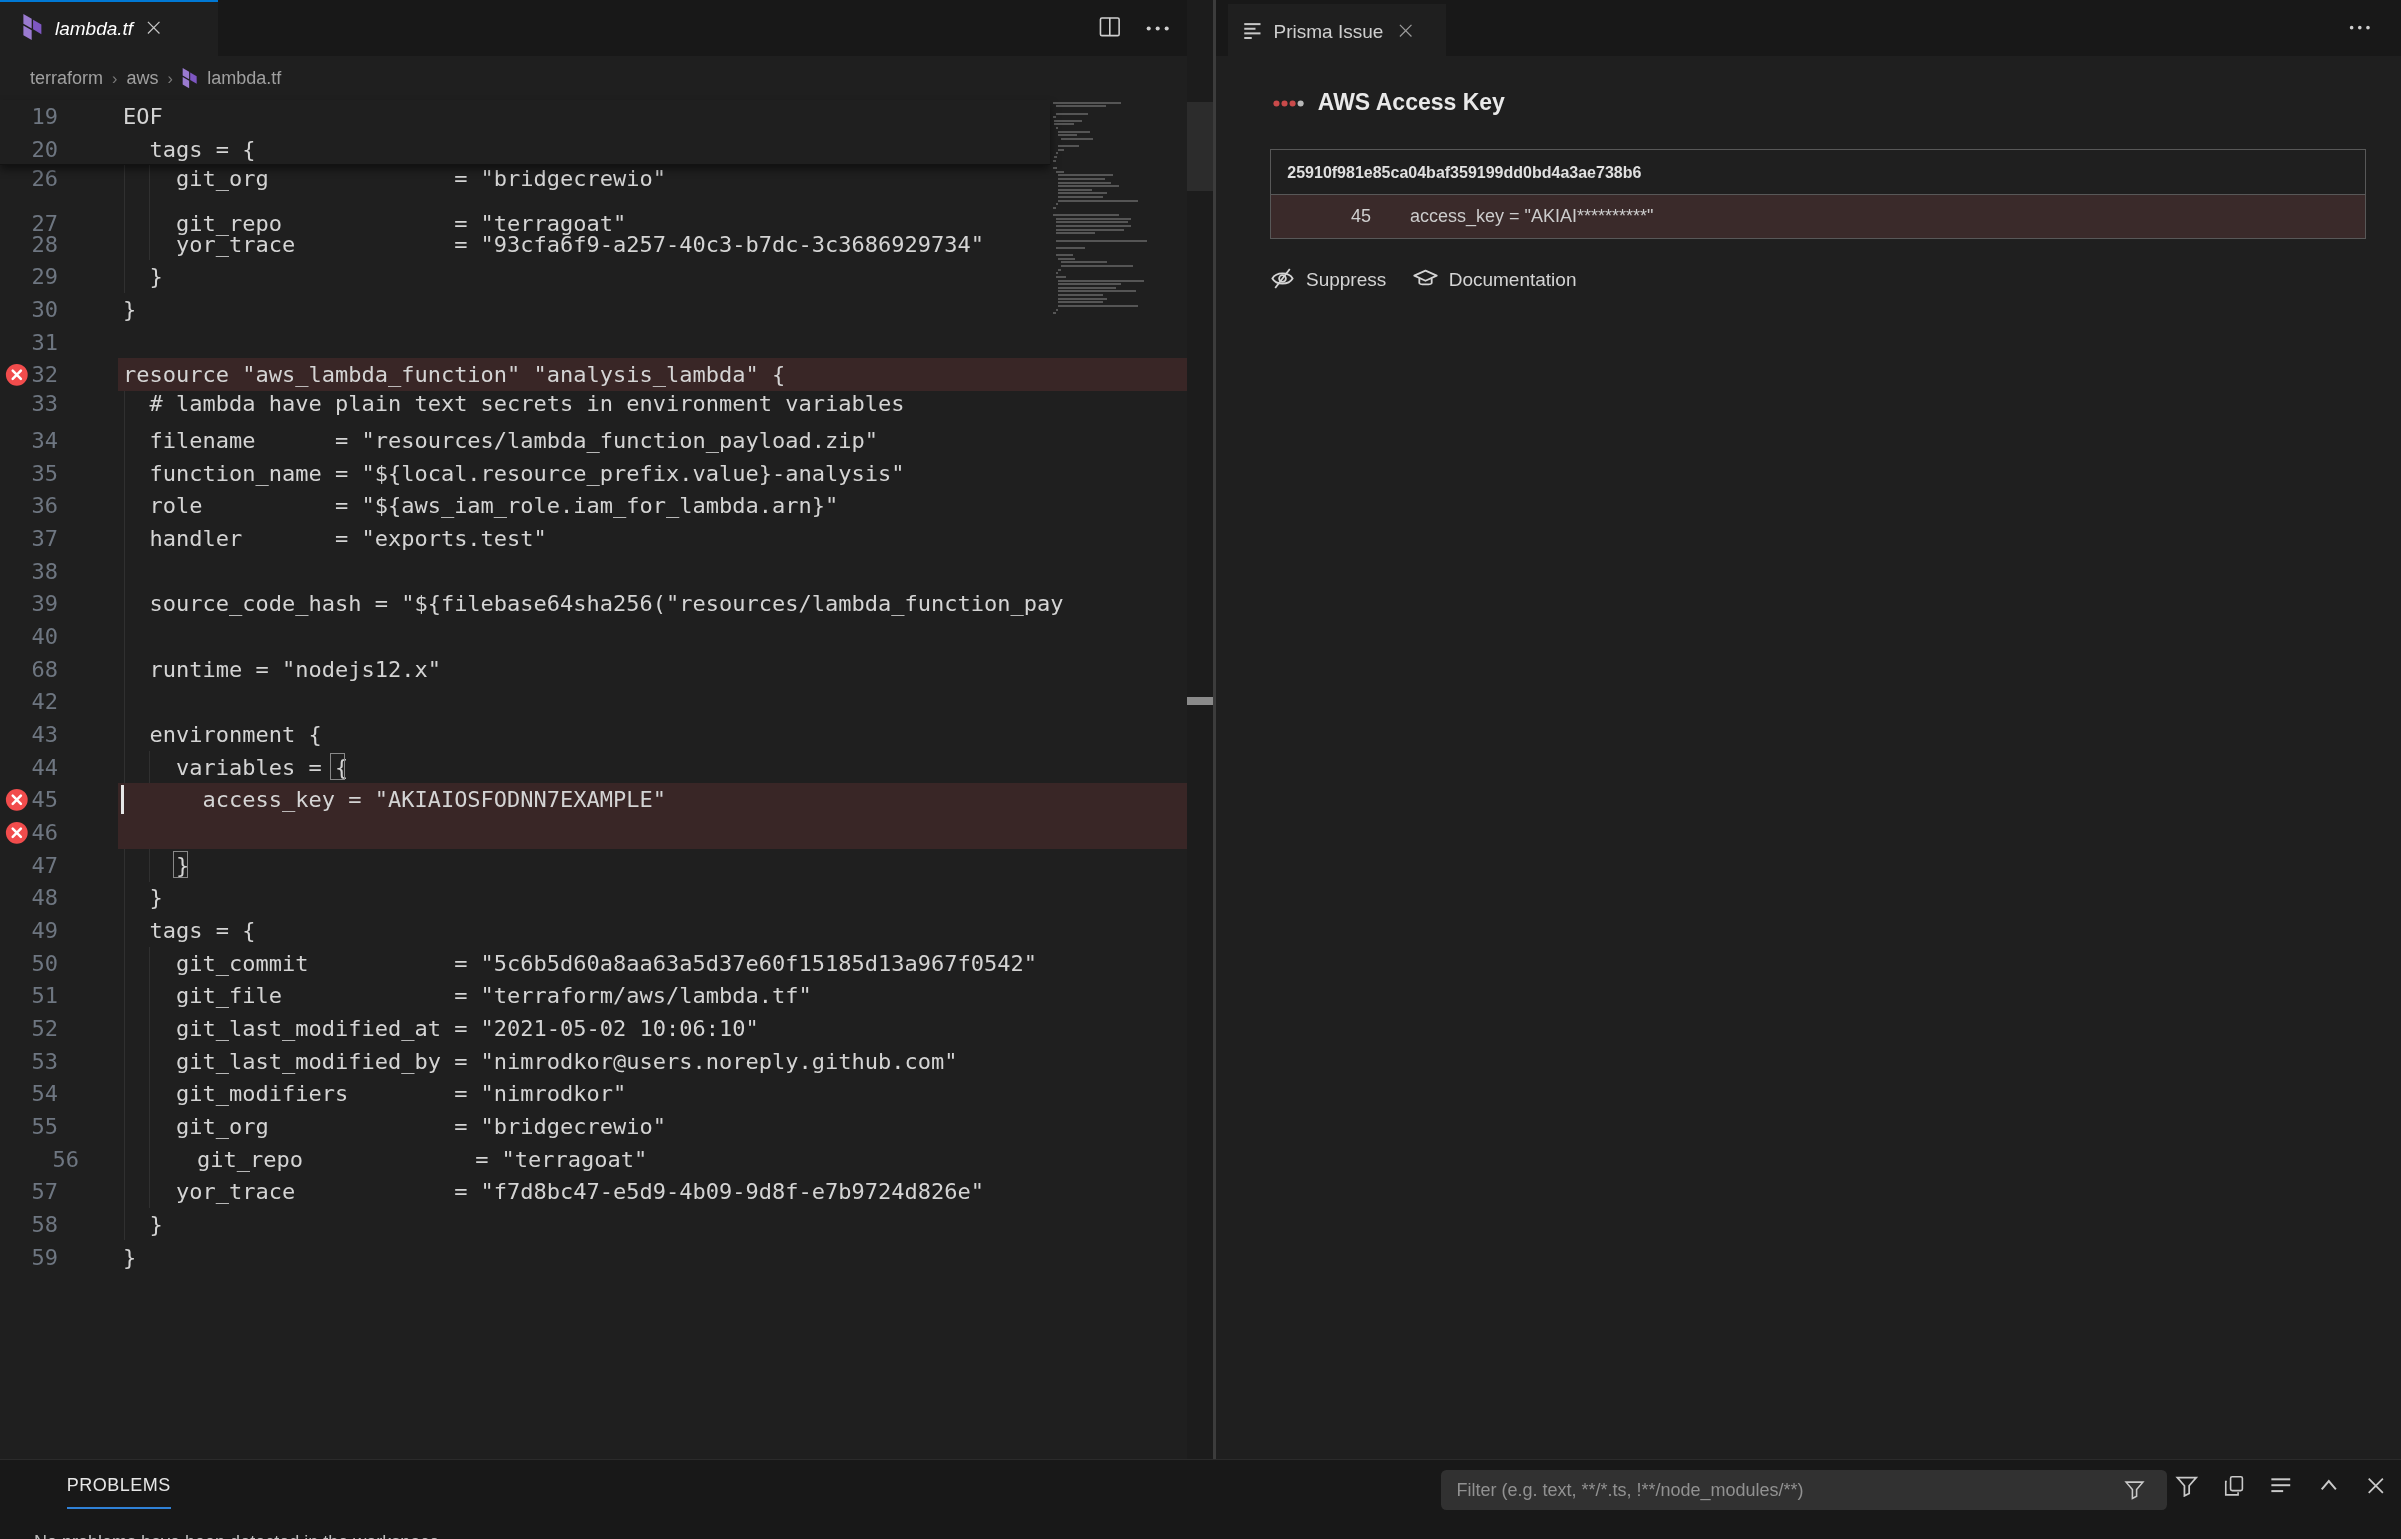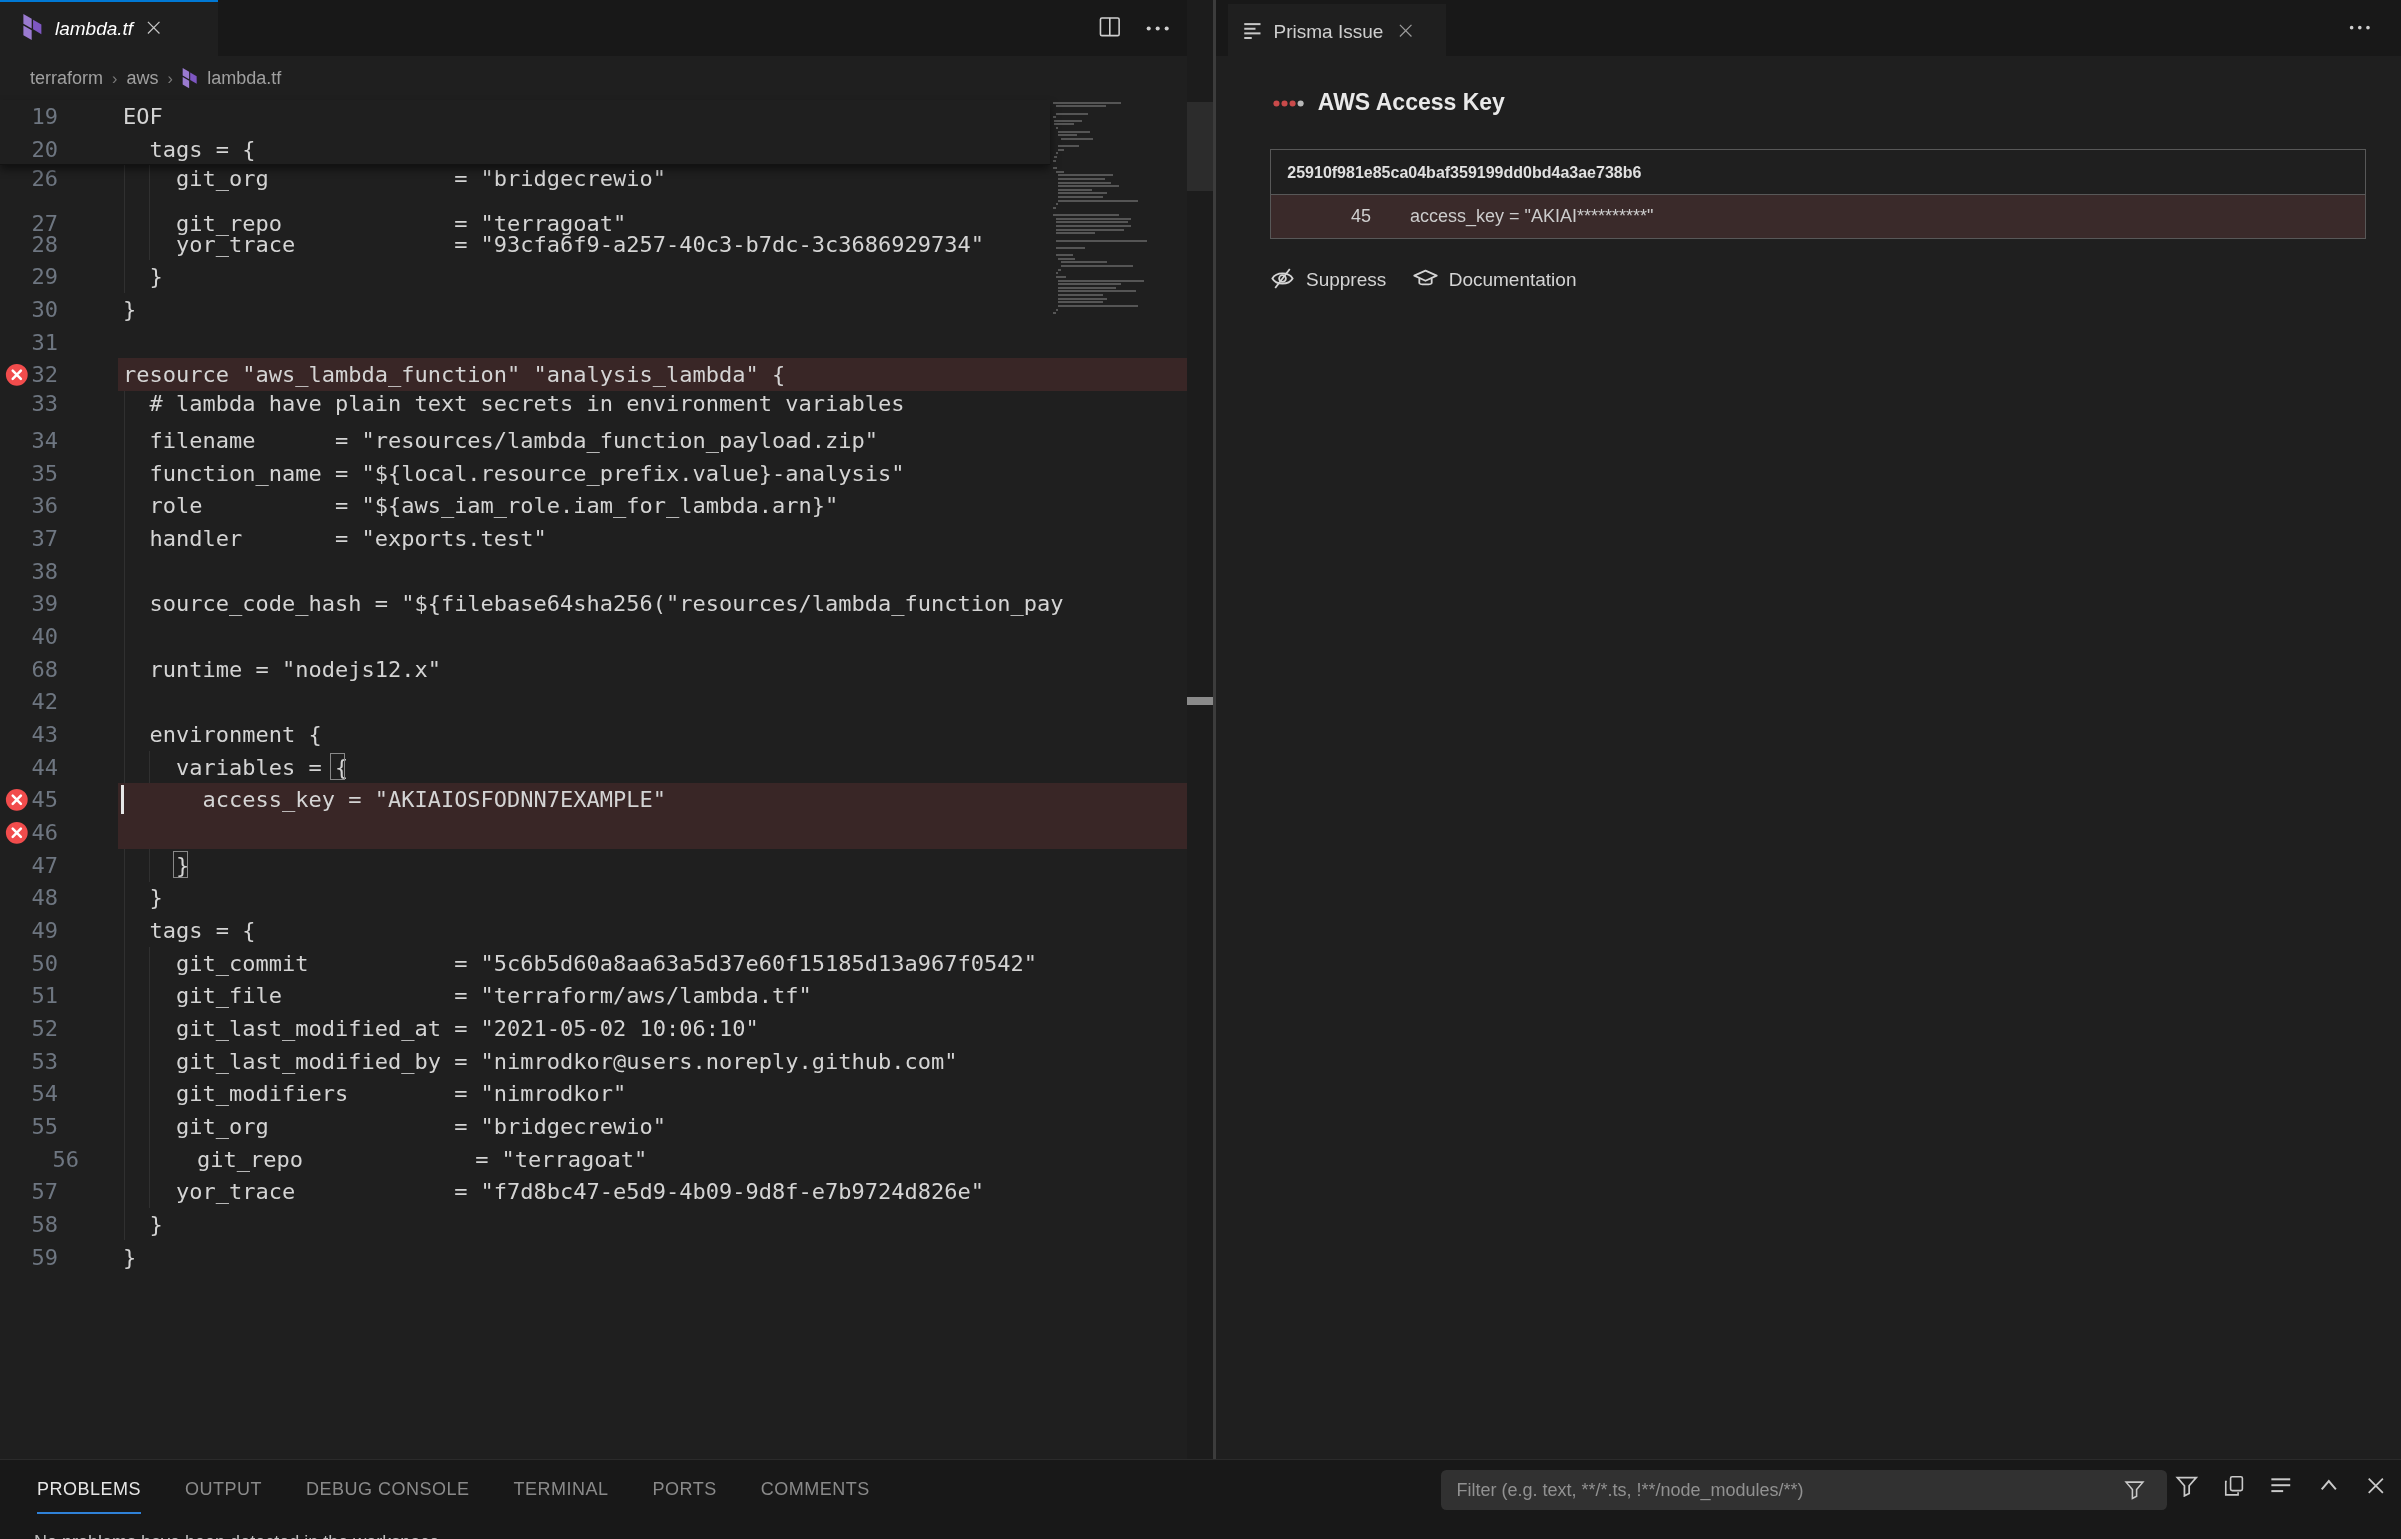--- a/index.html
+++ b/index.html
@@ -62,21 +62,21 @@
   .issue-box-row { height:43px; background:#3a2a2a; display:flex; align-items:center; cursor:pointer; }
   .issue-row-num { width:100px; text-align:right; color:#cfcfcf; font-size:18px; }
   .issue-row-code { margin-left:39px; color:#cccccc; font-size:18px; white-space:pre; }
 
   .issue-actions { position:absolute; left:53px; top:265px; display:flex; align-items:center; gap:25.4px; }
   .action-btn { display:flex; align-items:center; gap:10px; cursor:pointer; }
   .action-label { color:#d4d4d4; font-size:19px; }
 
   
   #bpanel { position:absolute; left:0; top:1459px; width:2401px; height:80px; background:#181818; border-top:0.9px solid #2b2b2b; }
-  #bp-tabs { position:absolute; left:37px; top:0; height:58px; display:flex; gap:44px; align-items:center; }
+  #bp-tabs { position:absolute; left:37px; top:0; height:58px; display:flex; gap:44px; align-items:center;flex-direction:column; }
   .bp-tab { color:#8a8a8a; font-size:18px; letter-spacing:0.5px; padding:14.5px 0 11.8px 0; cursor:pointer; border-bottom:2.7px solid transparent; }
   .bp-tab.active { color:#e7e7e7; border-bottom:2.7px solid #2f81d7; }
   #bp-filter { position:absolute; left:1441px; top:10px; width:726px; height:40px; background:#313131;
     border:none; border-radius:5.4px; color:#dddddd; font-size:18px; padding:0 49px 0 15.4px; outline:none;
     font-family:"Liberation Sans", sans-serif; }
   #bp-filter::placeholder { color:#919191; }
   .bp-filter-funnel { position:absolute; left:2124px; top:19px; cursor:pointer; }
   .bp-icons { position:absolute; left:2175px; top:13.6px; display:flex; gap:23.6px; align-items:center; }
   .bp-icon { cursor:pointer; }
   #bp-status { position:absolute; left:34px; top:1532px; color:#bdbdbd; font-size:18px; }

